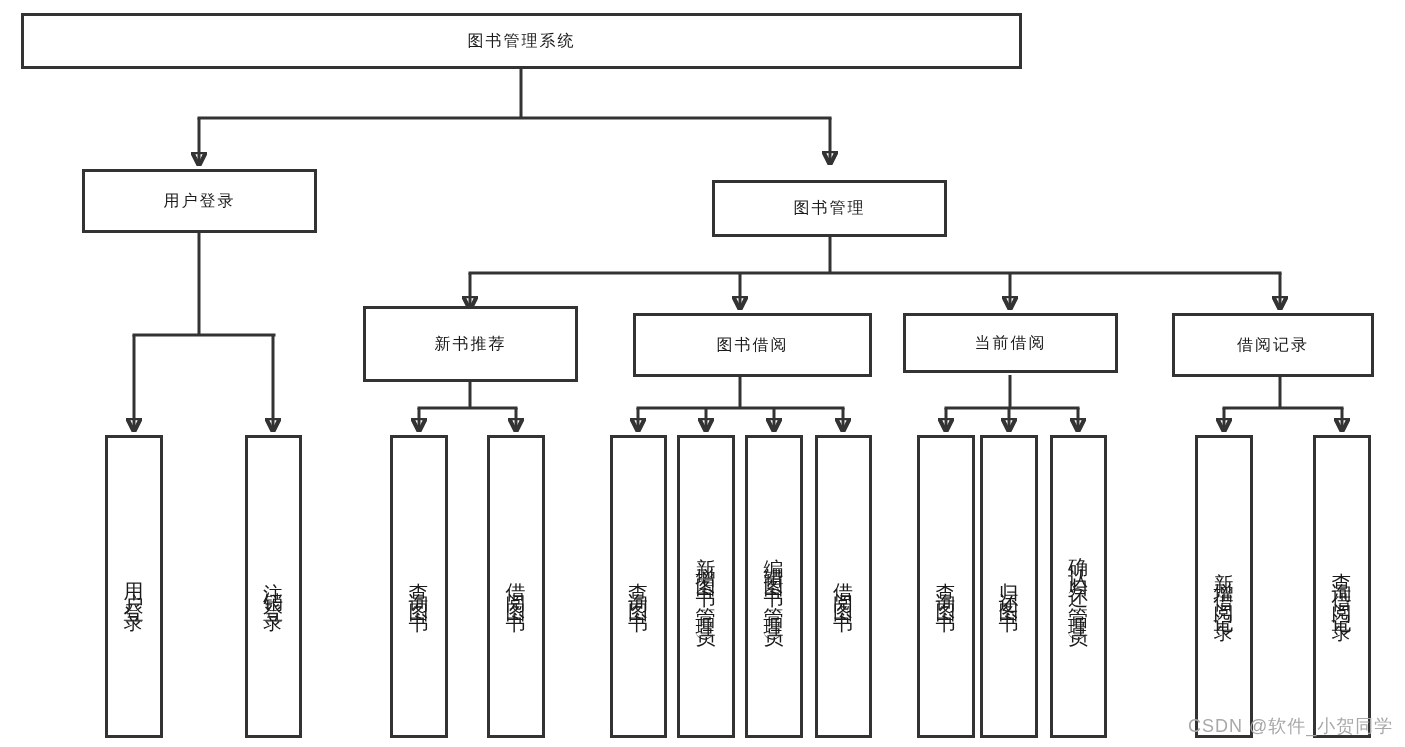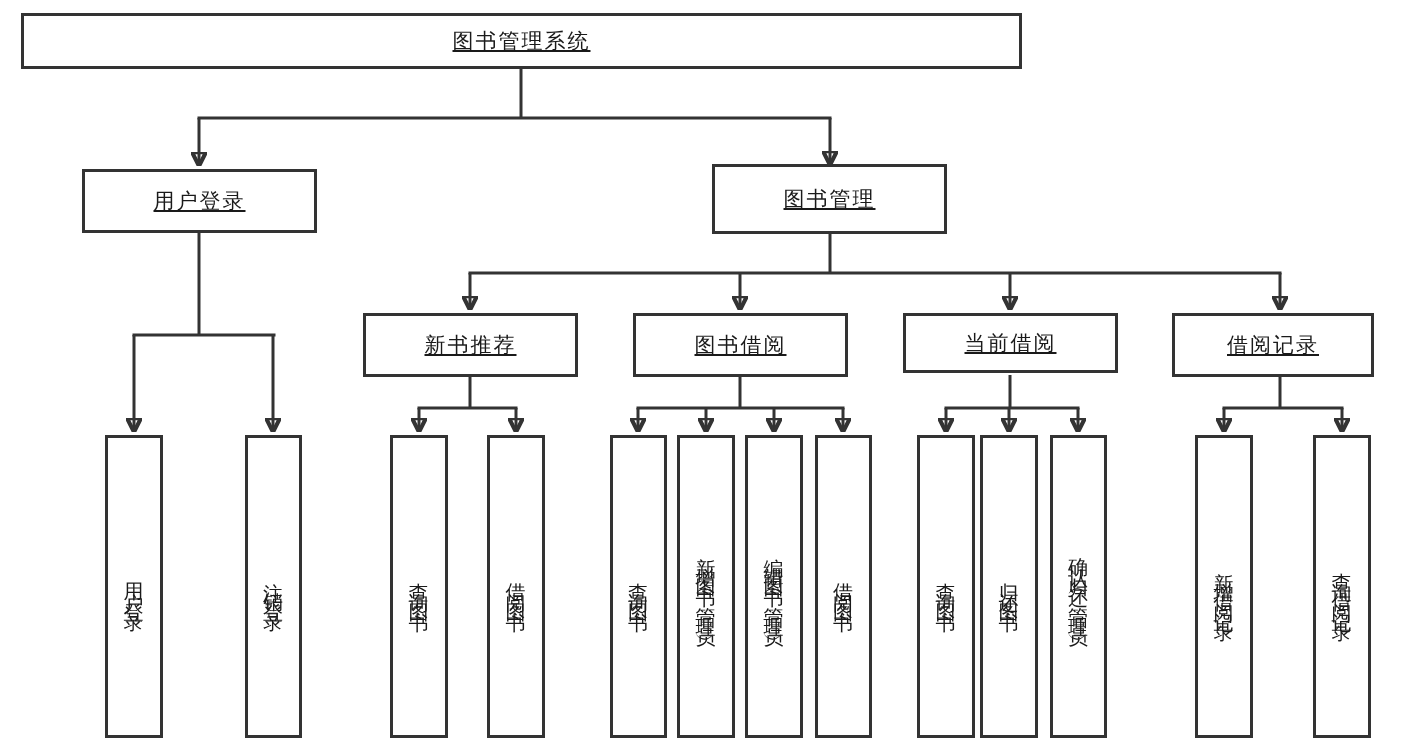--- a/index.html
+++ b/index.html
@@ -17,23 +17,22 @@
     font-family:"Liberation Sans","DejaVu Sans",sans-serif;
   }
   .connectors{position:absolute;left:0;top:0;}
   .connectors path{stroke:var(--line);stroke-width:3;fill:none;}
   .hbox{
     position:absolute;
     box-sizing:border-box;
     background:var(--bg);
     border:3px solid var(--line);
     display:flex;align-items:center;justify-content:center;
-    font-size:21px;letter-spacing:2px;color:var(--text);
+    font-size:16px;letter-spacing:2px;color:var(--text);
     white-space:nowrap;
-    text-decoration:underline;
   }
   .vbox{
     position:absolute;
     box-sizing:border-box;
     background:var(--bg);
     border:3px solid var(--line);
     display:flex;align-items:center;justify-content:center;
     top:435px;height:303px;
   }
   .vtext{
@@ -117,24 +116,24 @@
       <path d="M1280,375 V408"></path>
       <path d="M1222.5,408 H1343.5"></path>
       <path d="M1224,408 V430" marker-end="url(#arr)"></path>
       <path d="M1342,408 V430" marker-end="url(#arr)"></path>
     </g>
   </svg>
 
   <div class="hbox" style="left:21px;top:13px;width:1001px;height:56px;">图书管理系统</div>
 
   <div class="hbox" style="left:82px;top:169px;width:235px;height:64px;">用户登录</div>
-  <div class="hbox" style="left:712px;top:164px;width:235px;height:70px;">图书管理</div>
+  <div class="hbox" style="left:712px;top:180px;width:235px;height:57px;">图书管理</div>
 
-  <div class="hbox" style="left:363px;top:313px;width:215px;height:64px;">新书推荐</div>
-  <div class="hbox" style="left:633px;top:313px;width:215px;height:64px;">图书借阅</div>
+  <div class="hbox" style="left:363px;top:306px;width:215px;height:76px;">新书推荐</div>
+  <div class="hbox" style="left:633px;top:313px;width:239px;height:64px;">图书借阅</div>
   <div class="hbox" style="left:903px;top:313px;width:215px;height:60px;">当前借阅</div>
   <div class="hbox" style="left:1172px;top:313px;width:202px;height:64px;">借阅记录</div>
 
   <div class="vbox" style="left:105px;width:58px;">
     <span class="vtext">用户登录</span>
   </div>
   <div class="vbox" style="left:245px;width:57px;">
     <span class="vtext">注销登录</span>
   </div>
 
@@ -168,14 +167,15 @@
     <span class="vtext">确认归还（管理员）</span>
   </div>
 
   <div class="vbox" style="left:1195px;width:58px;">
     <span class="vtext">新增借阅记录</span>
   </div>
   <div class="vbox" style="left:1313px;width:58px;">
     <span class="vtext">查询借阅记录</span>
   </div>
 
+  <div class="watermark">CSDN @软件_小贺同学</div>
 
 </div>
 
 </body></html>

